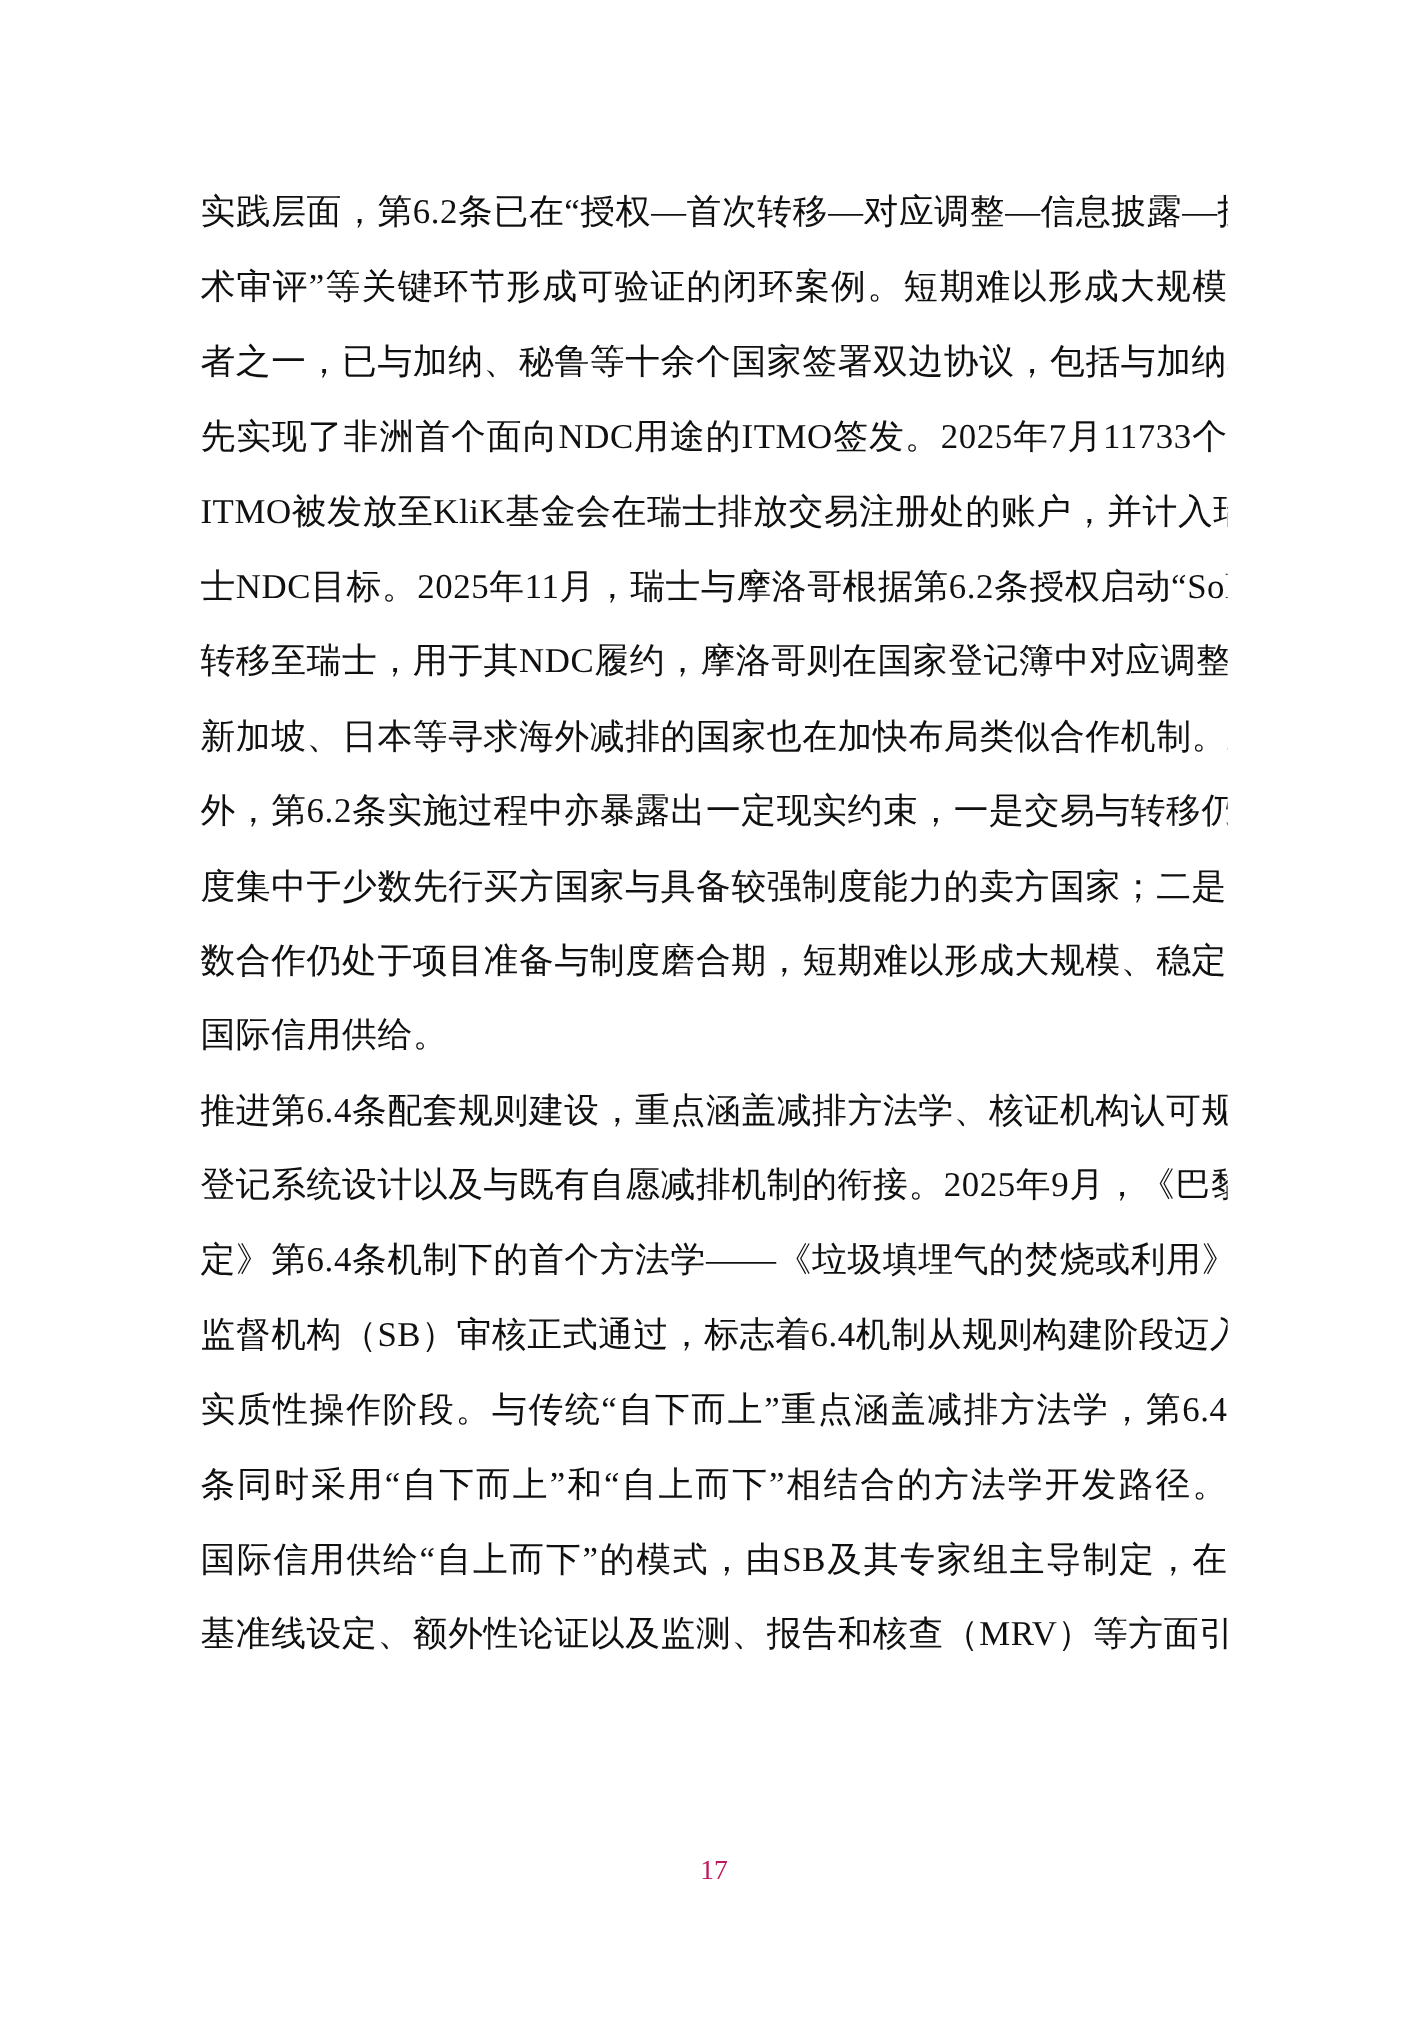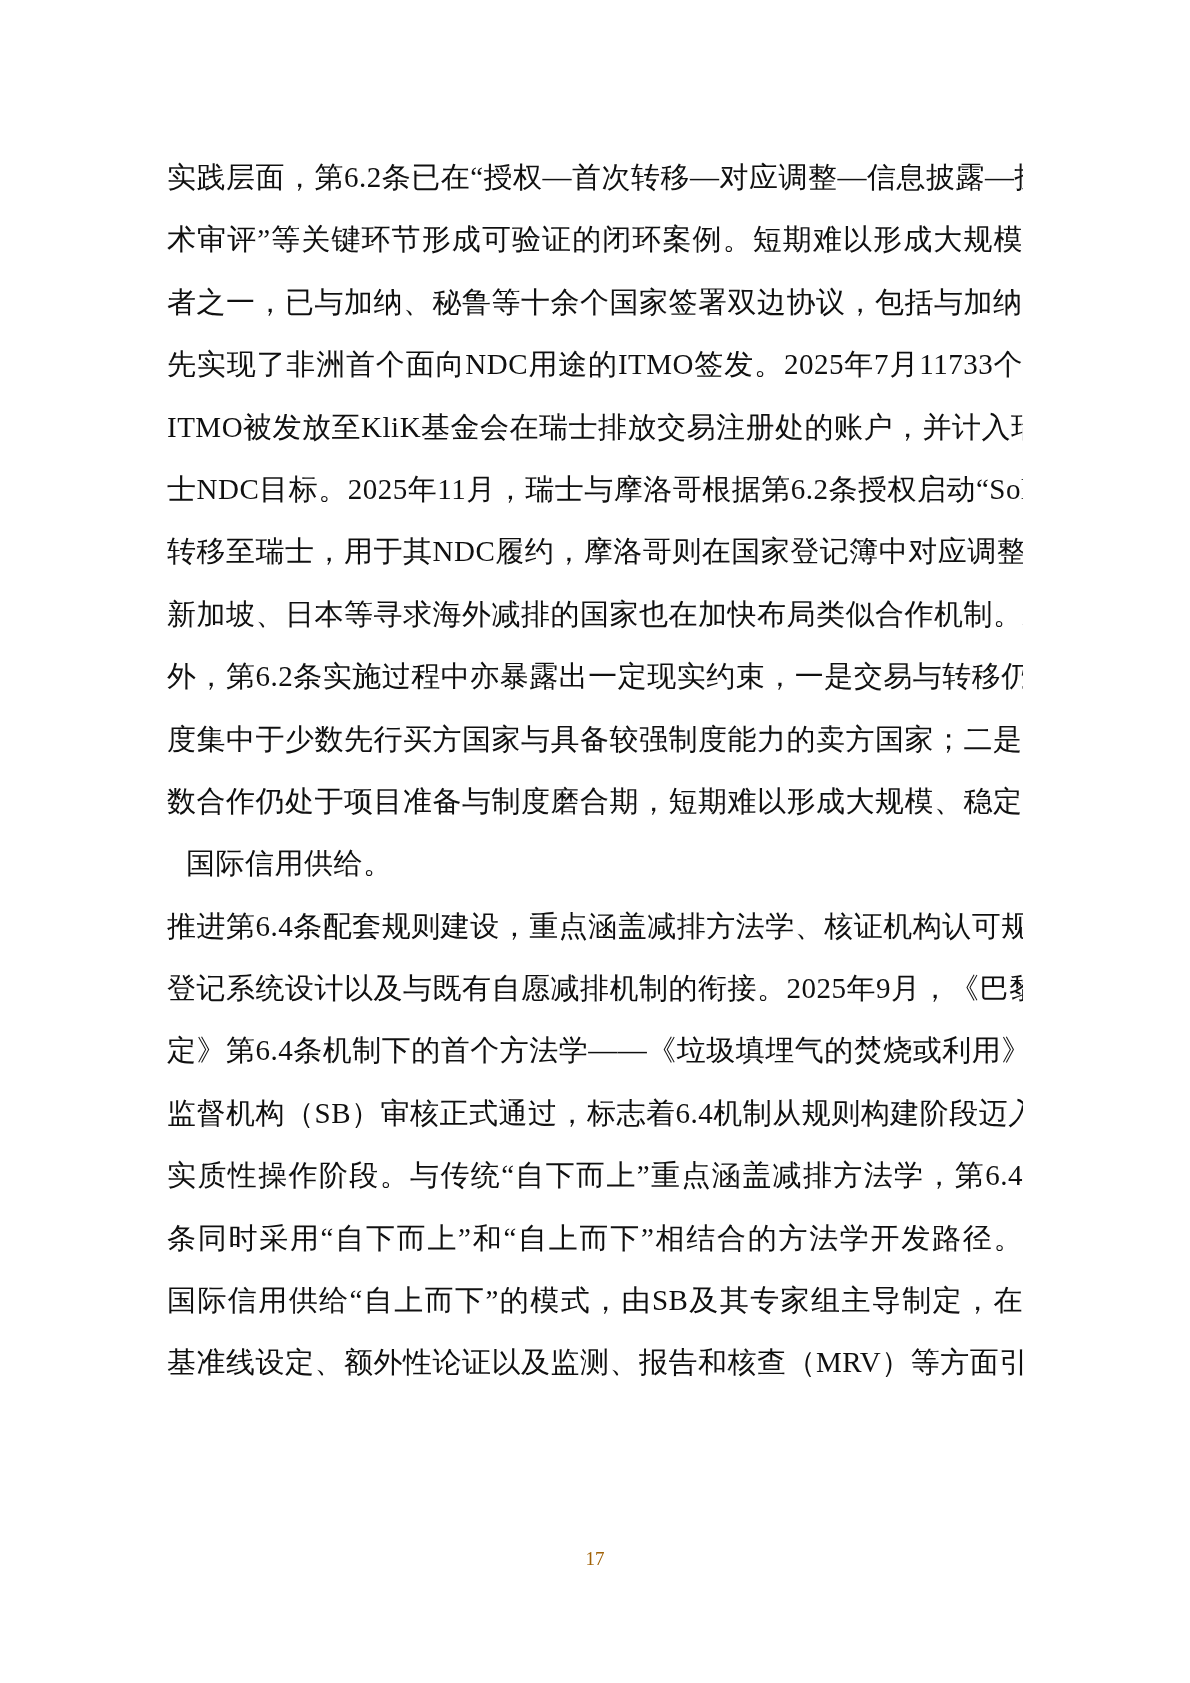--- a/index.html
+++ b/index.html
@@ -33,37 +33,36 @@
     overflow: hidden;
     text-align: justify;
     text-align-last: justify;
     -moz-text-align-last: justify;
     letter-spacing: 0.5px;
     white-space: nowrap;
   }
   .line.short {
     text-align: left;
     text-align-last: left;
-    margin-left: 19px;
     -moz-text-align-last: left;
   }
   .line.ind {
     text-indent: 60px;
   }
   .pageno-wrap {
     position: absolute;
     top: 1544px;
     left: 0;
     width: 1190px;
     text-align: center;
   }
   .pageno {
-    font-size: 19px;
+    font-size: 23px;
     line-height: 30px;
-    color: #a16207;
+    color: #be185d;
     margin-top: 30px;
   }
 </style>
 </head>
 <body>
 
 <div class="page">
   <div class="content">
       <div class="para">
         <div class="line">实践层面，第6.2条已在“授权—首次转移—对应调整—信息披露—技</div>

